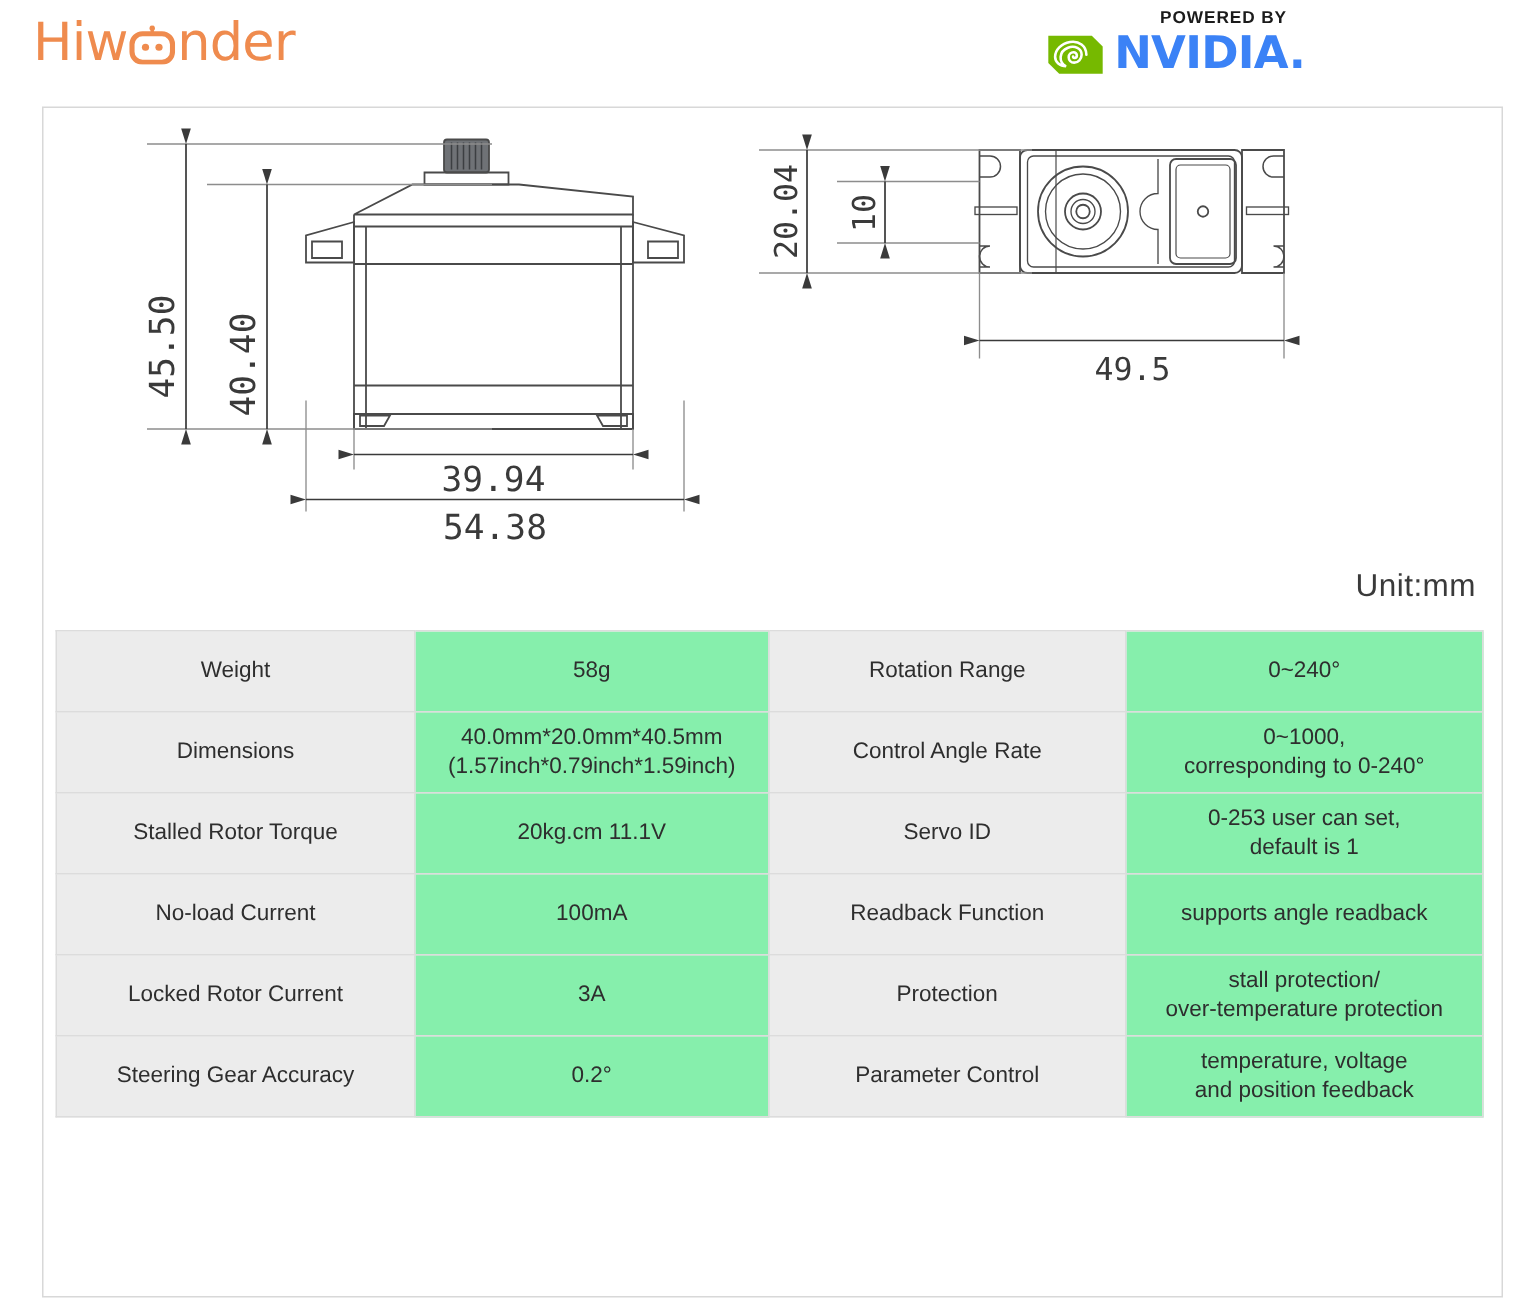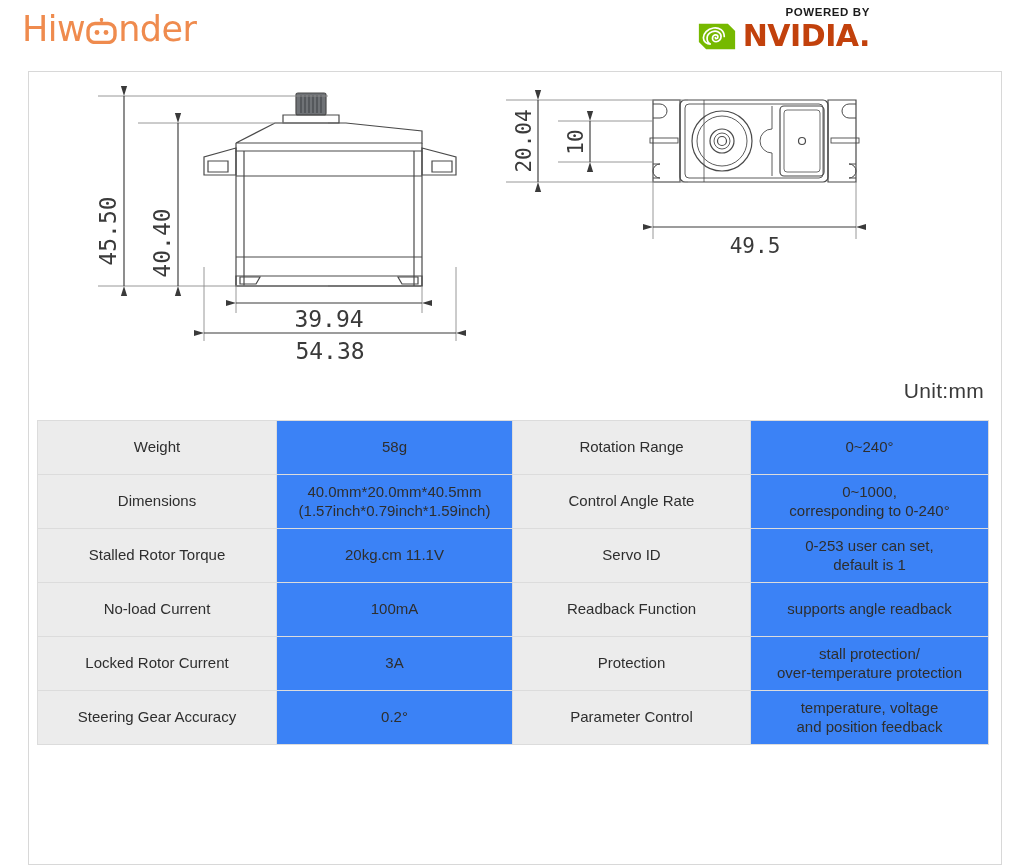--- a/index.html
+++ b/index.html
@@ -49,35 +49,35 @@
     right: 14px;
     top: 6px;
     text-align: right;
   }
   .powered-by {
     font-family: "Liberation Sans", sans-serif;
     font-size: 11.5px;
     font-weight: bold;
     letter-spacing: 0.6px;
     color: #1b1b1b;
-    margin: 0 0 3px 0;
+    margin: 0 12px 3px 0;
   }
   .nvidia-row {
     display: flex;
     align-items: center;
     justify-content: flex-end;
     gap: 6px;
   }
   .nvidia-eye { width: 40px; height: 29px; display: block; }
   .nvidia-word {
     font-family: "DejaVu Sans", sans-serif;
     font-size: 30px;
     font-weight: bold;
     letter-spacing: -0.5px;
-    color: #c2410c;
+    color: #3b82f6;
     line-height: 1;
   }
 
   
   .page-frame {
     position: absolute;
     left: 28px;
     top: 71px;
     width: 974px;
     height: 794px;
@@ -125,21 +125,21 @@
     font-size: 15px;
     color: #2e2e2e;
     line-height: 1.25;
     padding: 2px 6px;
     box-sizing: border-box;
   }
   .spec-table td.label {
     background: #ececec;
   }
   .spec-table td.value {
-    background: #3b82f6;
+    background: #86efac;
     margin-top: 24px;
   }
   .col-l1 { width: 239px; }
   .col-v1 { width: 236px; }
   .col-l2 { width: 238px; }
   .col-v2 { width: 238px; }
   .sub { display: block; }
 </style>
 </head>
 <body>

